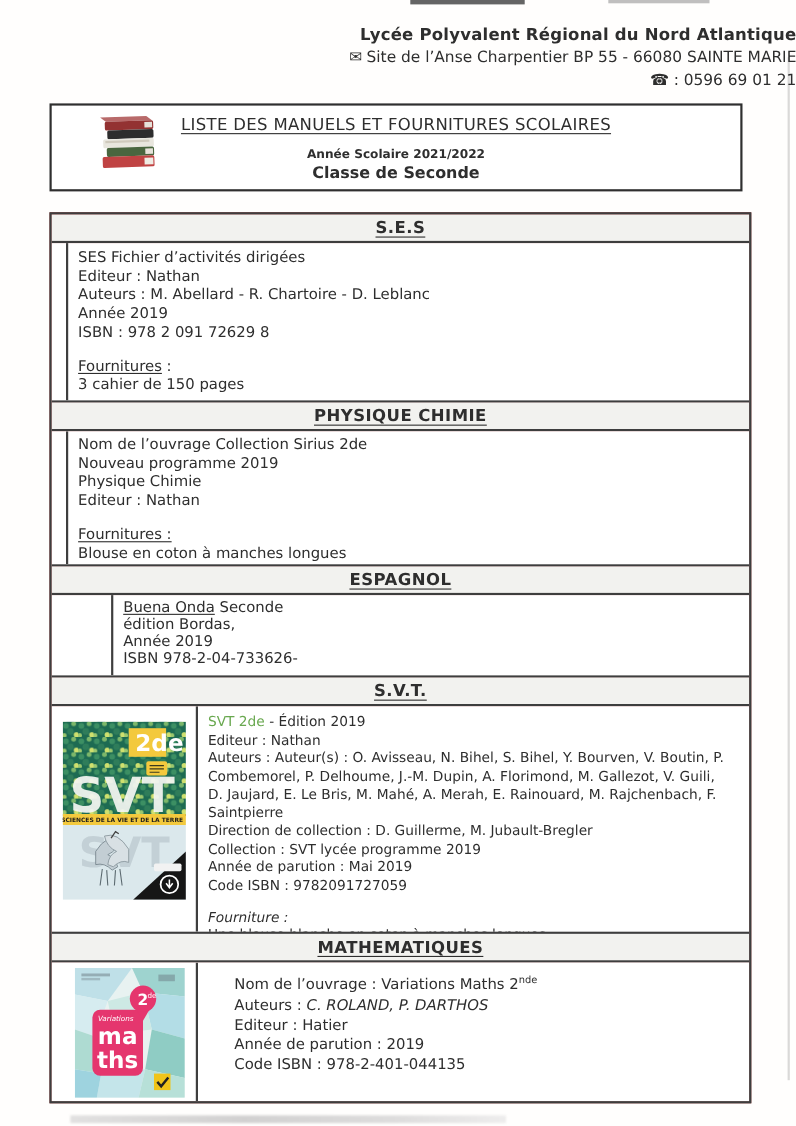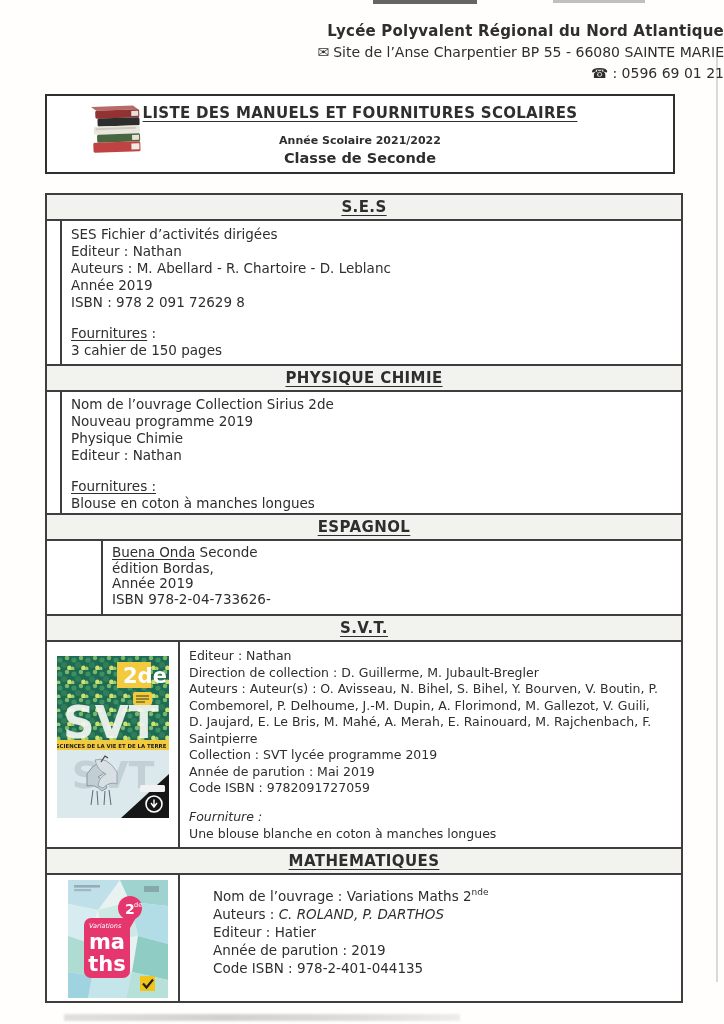--- a/index.html
+++ b/index.html
@@ -16,21 +16,21 @@
     background:linear-gradient(90deg,#bdbdbd 0%,#9a9a9a 40%,#b5b5b5 75%,#d9d9d9 100%);}
   
   .school-header{position:absolute;top:22px;left:0;width:100%;text-align:right;line-height:19px;}
   .school-name{font-size:15px;font-weight:bold;letter-spacing:.2px;}
   .school-line{font-size:14px;margin-top:2px;}
   .glyph-icon{font-size:14px;margin-right:4px;}
   
   .title-box{position:absolute;left:45px;top:94px;width:630px;height:80px;border:2px solid #2f2f2f;
     box-sizing:border-box;background:#fff;}
   .books-icon{position:absolute;left:26px;top:7px;}
-  .title-line{text-align:center;font-weight:bold;font-size:15px;margin-top:8px;letter-spacing:.3px;}
+  .title-line{text-align:center;font-weight:normal;font-size:15px;margin-top:8px;letter-spacing:.3px;}
   .title-line span{text-decoration:underline;text-underline-offset:3px;}
   .year-line{text-align:center;font-weight:bold;font-size:11px;margin-top:12px;}
   .class-line{text-align:center;font-weight:bold;font-size:14.5px;margin-top:3px;}
   
   .manuals-table{position:absolute;left:45px;top:193px;width:638px;border:2px solid #3e3e3e;
     box-sizing:border-box;background:#7f1d1d;}
   .sec-header{background:#f2f2ef;border-bottom:2px solid #3e3e3e;box-sizing:border-box;height:26px;
     text-align:center;font-weight:bold;font-size:15px;letter-spacing:.4px;padding-top:3px;}
   .sec-header span{text-decoration:underline;text-underline-offset:3px;}
   .sec-content{display:flex;border-bottom:2px solid #3e3e3e;box-sizing:border-box;background:#fff;overflow:hidden;}
@@ -165,23 +165,24 @@
           <text x="66" y="27" font-size="21" font-weight="bold" fill="#ffffff" font-family="DejaVu Sans, sans-serif">2de</text>
           <rect x="76" y="36" width="19" height="13" rx="2" fill="#f3c93d"></rect>
           <path d="M79 40 h13 M79 43 h13 M79 46 h9" stroke="#3a3a1e" stroke-width="1" fill="none"></path>
           <polygon points="112,118 112,162 64,162" fill="#161616"></polygon>
           <rect x="83" y="129" width="25" height="7" rx="1.5" fill="#f2f2f2"></rect>
           <circle cx="97" cy="148" r="8" fill="none" stroke="#ffffff" stroke-width="1.6"></circle>
           <path d="M97 143.5 v6.5 M94 147 l3 4 3 -4" stroke="#ffffff" stroke-width="1.4" fill="none"></path>
         </svg>
       </div>
       <div class="cell-text">
+          <div class="line"><span class="green">SVT 2de</span><span> - Édition 2019</span></div>
           <div class="line"><span>Editeur : Nathan</span></div>
+          <div class="line"><span>Auteurs : Auteur(s) : O. Avisseau, N. Bihel, S. Bihel, Y. Bourven, V. Boutin, P. Combemorel, P. Delhoume, J.-M. Dupin, A. Florimond, M. Gallezot, V. Guili, D. Jaujard, E. Le Bris, M. Mahé, A. Merah, E. Rainouard, M. Rajchenbach, F. Saintpierre</span></div>
           <div class="line"><span>Direction de collection : D. Guillerme, M. Jubault-Bregler</span></div>
-          <div class="line"><span>Auteurs : Auteur(s) : O. Avisseau, N. Bihel, S. Bihel, Y. Bourven, V. Boutin, P. Combemorel, P. Delhoume, J.-M. Dupin, A. Florimond, M. Gallezot, V. Guili, D. Jaujard, E. Le Bris, M. Mahé, A. Merah, E. Rainouard, M. Rajchenbach, F. Saintpierre</span></div>
           <div class="line"><span>Collection : SVT lycée programme 2019</span></div>
           <div class="line"><span>Année de parution : Mai 2019</span></div>
           <div class="line"><span>Code ISBN : 9782091727059</span></div>
           <div class="line blank"></div>
           <div class="line"><span class="i">Fourniture :</span></div>
           <div class="line"><span>Une blouse blanche en coton à manches longues</span></div>
         </div>
     </div>
 
     <div class="sec-header"><span>MATHEMATIQUES</span></div>

